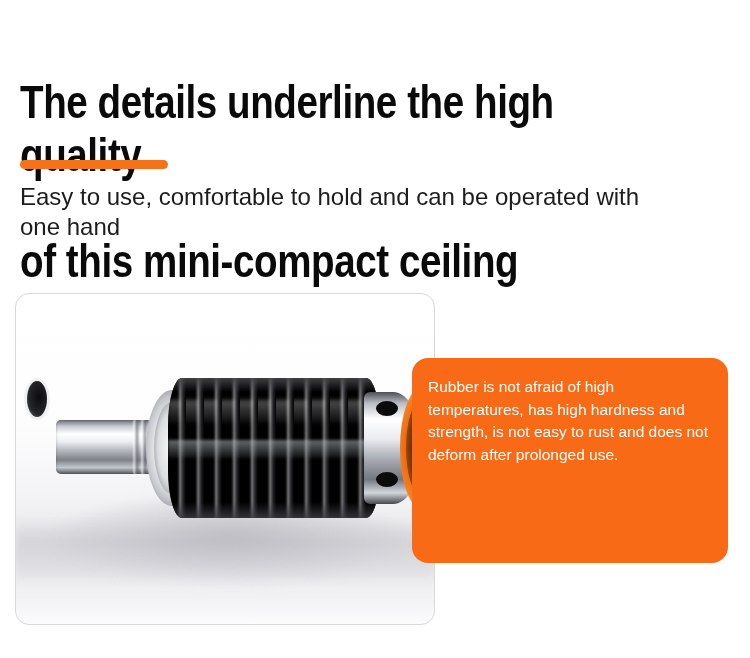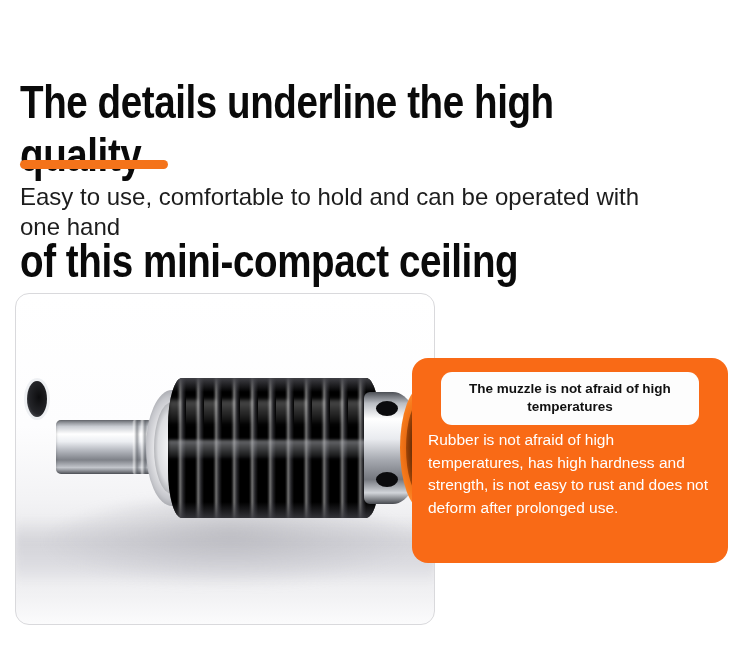--- a/index.html
+++ b/index.html
@@ -360,15 +360,14 @@
     <div class="collar"></div>
     <div class="collar-hole top"></div>
     <div class="collar-hole bottom"></div>
 
     <div class="orange-ring"></div>
     <div class="orange-ring-inner"></div>
   </div>
 </div>
 
 <div class="callout">
-  <div class="callout-pill">The muzzle is not afraid of high temperatures</div>
   <div class="callout-body">Rubber is not afraid of high temperatures, has high hardness and strength, is not easy to rust and does not deform after prolonged use.</div>
 </div>
 
 </body></html>

